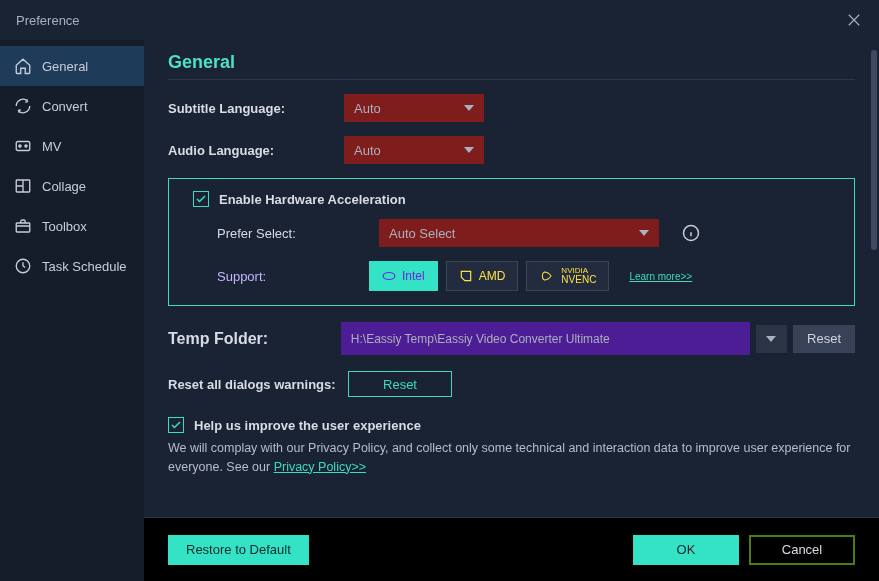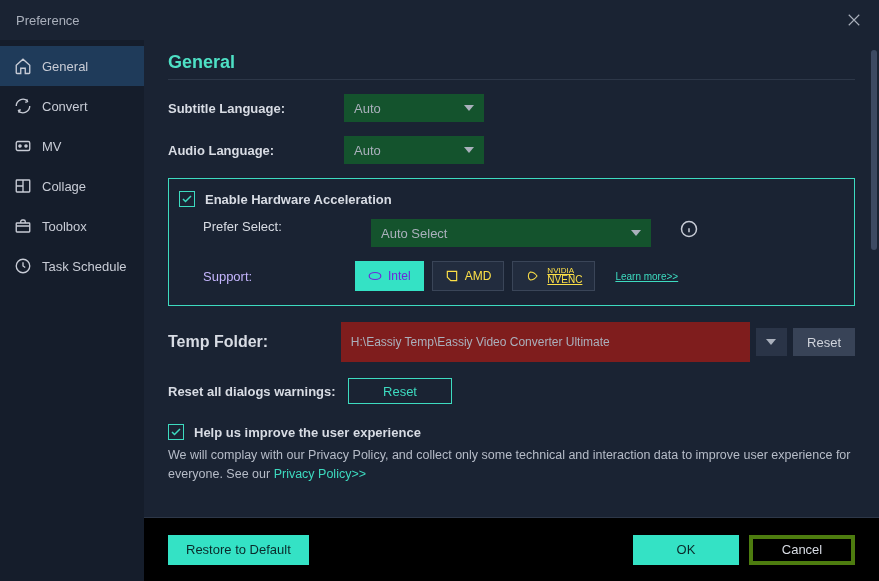--- a/index.html
+++ b/index.html
@@ -71,79 +71,79 @@
   align-items: center;
   margin-bottom: 14px;
   font-size: 13px;
 }
 .label-col {
   width: 176px;
   font-weight: 600;
   color: #d8dce4;
 }
 .select {
-  background: #14532d;
+  background: #7f1d1d;
   border: none;
   height: 28px;
   display: flex;
   align-items: center;
   justify-content: space-between;
   padding: 0 10px;
   color: #aab0bc;
   font-size: 13px;
   cursor: pointer;
 }
 .select.sm { width: 140px; }
 .select.lg { width: 280px; }
 .chev { border-left: 5px solid transparent; border-right: 5px solid transparent; border-top: 6px solid #aab0bc; }
 .hwaccel-box {
   border: 1px solid #3ddbc0;
-  padding: 12px 12px 14px 10px;
+  padding: 12px 12px 14px 24px;
   margin-bottom: 16px;
 }
 .checkbox-row {
   display: flex;
   align-items: center;
   gap: 10px;
   font-size: 13px;
   font-weight: 600;
   color: #d8dce4;
   margin-bottom: 12px;
 }
 .checkbox {
   width: 16px; height: 16px;
   border: 1.5px solid #3ddbc0;
   display: flex; align-items: center; justify-content: center;
   cursor: pointer;
   flex-shrink: 0;
 }
 .checkbox svg { width: 12px; height: 12px; }
 .indent { padding-left: 24px; }
-.prefer-row { display: flex; gap: 16px; margin-bottom: 14px; }
+.prefer-row { display: flex; align-items: center; gap: 10px; margin-bottom: 14px; }
 .prefer-label { width: 152px; font-size: 13px; color: #d8dce4; }
 .info-icon { margin-left: 12px; width: 20px; height: 20px; cursor: pointer; color:#c8ccd6; }
 .support-row { display: flex; align-items: center; }
 .support-label { width: 152px; font-size: 13px; color: #c4b5fd; }
 .gpu-badge {
   height: 30px;
   padding: 0 12px;
   border: 1px solid #3a4558;
   display: flex; align-items: center; gap: 6px;
   font-size: 12px;
   margin-right: 8px;
   background: #222c3e;
   color: #fde047;
 }
 .gpu-badge.active { background: #34e2c5; color: #6d28d9; border-color: #34e2c5; }
-.gpu-badge.nv { line-height: 1; font-size: 10px; text-decoration: underline; }
+.gpu-badge.nv { line-height: 1; font-size: 10px; }
 .learn-link { color: #3ddbc0; text-decoration: underline; font-size: 10px; cursor: pointer; margin-left:12px; }
 .temp-row { display: flex; align-items: center; margin-bottom: 16px; }
 .path-box {
-  background: #7f1d1d;
-  height: 40px;
+  background: #4c1d95;
+  height: 33px;
   width: 416px;
   display: flex; align-items: center;
   padding: 0 10px;
   color: #aab0bc;
   font-size: 12px;
 }
 .dd-btn {
   width: 32px; height: 28px;
   background: #2a3447;
   margin-left: 6px;
@@ -169,39 +169,39 @@
   cursor: pointer;
   display: flex; align-items: center; justify-content: center;
 }
 .help-text {
   font-size: 12.5px;
   color: #b6bcc8;
   line-height: 1.5;
   margin-top: -6px;
   margin-bottom: 18px;
 }
-.pp-link { color: #3ddbc0; cursor: pointer; }
+.pp-link { color: #3ddbc0; text-decoration: underline; cursor: pointer; }
 .footer {
   height: 64px;
   border-top: 1px solid #2d3748;
   display: flex;
   align-items: center;
   padding: 0 24px;
   background: #000000;
 }
 .btn {
   height: 30px;
   padding: 0 18px;
   font-size: 13px;
   border: none;
   cursor: pointer;
   display: flex; align-items: center; justify-content: center;
 }
 .btn-teal { background: #34e2c5; color: #0a2a2a; }
-.btn-teal-outline { background: transparent; border: 4px solid #4d7c0f; color: #d8dce4; }
+.btn-teal-outline { background: transparent; border: 2px solid #4d7c0f; color: #d8dce4; }
 .spacer { flex: 1; }
 .footer .btn { min-width: 106px; margin-left: 10px; }
 .footer .restore { min-width: 0; margin-left: 0; }
 </style>
 </head>
 <body>
 
 <div class="window">
   <div class="titlebar">
     <div class="title">Preference</div>

